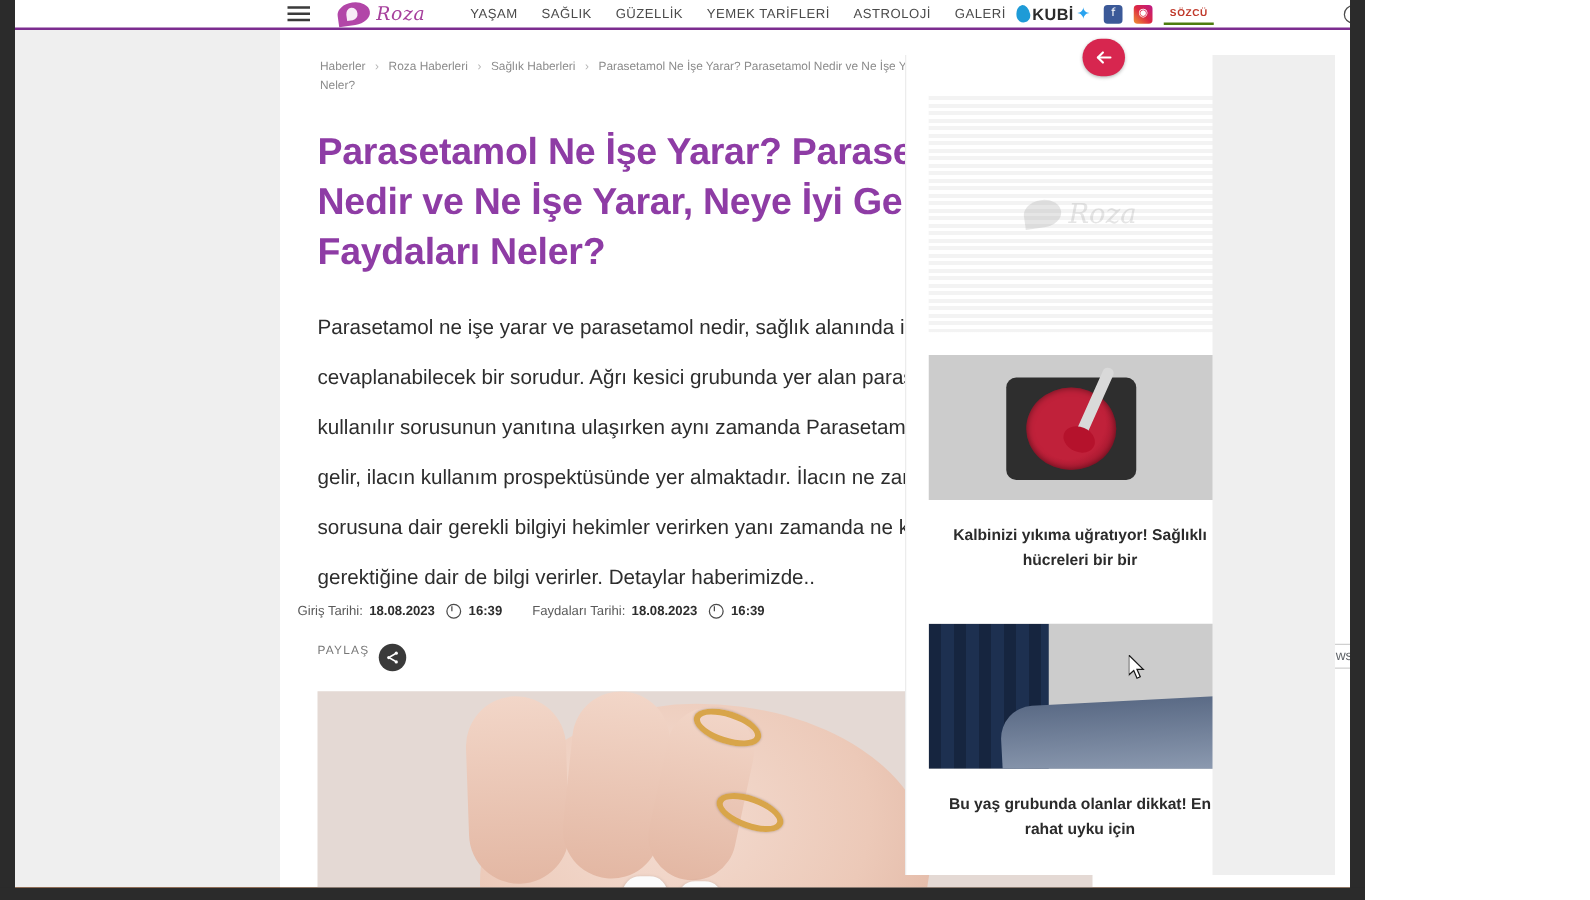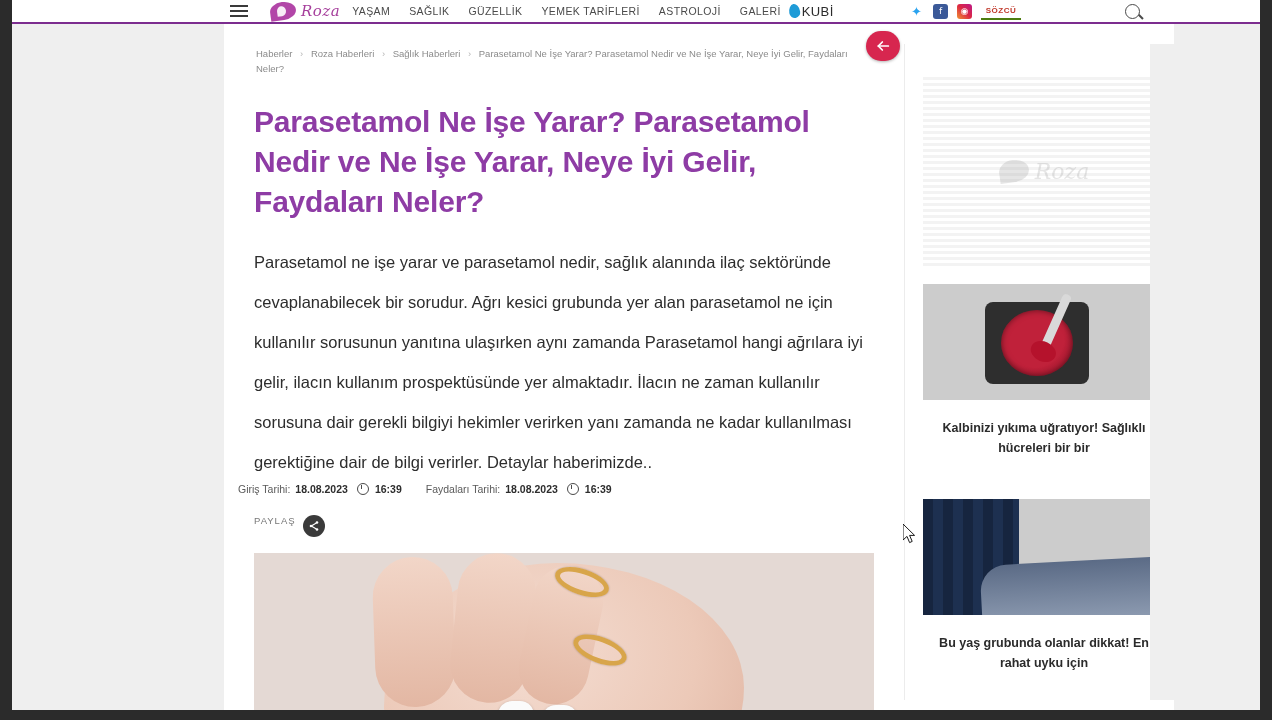--- a/index.html
+++ b/index.html
@@ -3,21 +3,21 @@
 <meta charset="utf-8">
 <style>
   html, body {
     margin: 0;
     padding: 0;
     background: #ffffff;
     font-family: "Liberation Sans", sans-serif;
   }
   #screen {
     position: relative;
-    width: 1272px;
+    width: 1092px;
     height: 720px;
     overflow: hidden;
     background: #f97316;
   }
   
   .rail {
     position: absolute;
     top: 0;
     bottom: 0;
     width: 12px;
@@ -86,21 +86,21 @@
     font-family: "DejaVu Serif", serif;
     font-style: italic;
     font-size: 15px;
     color: #a63f9c;
     letter-spacing: .5px;
   }
   .main-nav {
     display: flex;
     align-items: center;
     gap: 19px;
-    margin-left: 12px;
+    margin-left: 36px;
   }
   .main-nav a {
     font-size: 10.5px;
     color: #4a4a4a;
     letter-spacing: .4px;
     text-decoration: none;
     white-space: nowrap;
     text-transform: uppercase;
   }
   .kubi {
@@ -110,21 +110,21 @@
     margin-left: 8px;
   }
   .kubi-drop {
     width: 11px; height: 14px;
     background: #1e9bd7;
     border-radius: 50% 50% 50% 50% / 60% 60% 40% 40%;
     transform: rotate(-10deg);
   }
   .kubi-text {
     font-size: 13px;
-    font-weight: normal;
+    font-weight: bold;
     color: #2b2b2b;
     letter-spacing: .4px;
   }
   .header-right {
     display: flex;
     align-items: center;
     gap: 9px;
     margin-left: auto;
     margin-right: 120px;
   }

